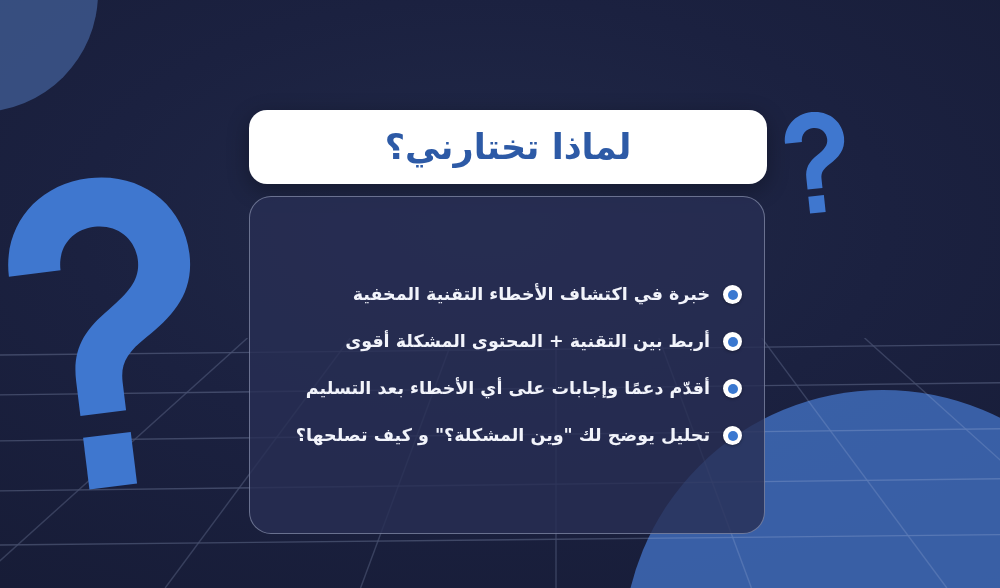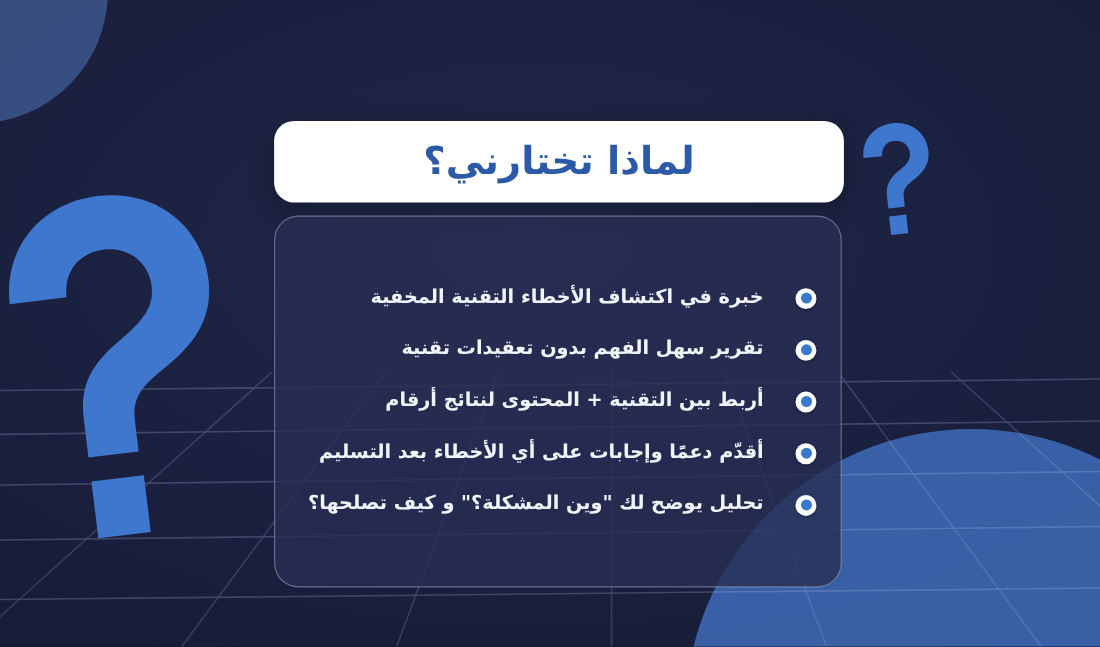--- a/index.html
+++ b/index.html
@@ -110,21 +110,21 @@
     flex-direction: column;
     justify-content: center;
     gap: 0;
   }
 
   .feature-row {
     display: flex;
     flex-direction: row;
     align-items: center;
     justify-content: flex-start;
-    gap: 29px;
+    gap: 13px;
     height: 47px;
     direction: rtl;
   }
 
   .bullet {
     flex: 0 0 auto;
     width: 19px;
     height: 19px;
     border-radius: 50%;
     background: #ffffff;
@@ -219,29 +219,25 @@
     <div class="title-text">لماذا تختارني؟</div>
   </div>
 
   <div class="list-card">
 
     <div class="feature-row">
       <span class="bullet"></span>
       <span class="feature-text">خبرة في اكتشاف الأخطاء التقنية المخفية</span>
     </div>
 
-    <div class="feature-row">
-      <span class="bullet"></span>
-      <span class="feature-text">تقرير سهل الفهم  بدون تعقيدات تقنية</span>
-    </div>
-
-
-    <div class="feature-row">
-      <span class="bullet"></span>
-      <span class="feature-text">أربط بين التقنية + المحتوى لنتائج أرقام</span>
+
+
+    <div class="feature-row">
+      <span class="bullet"></span>
+      <span class="feature-text">أربط بين التقنية + المحتوى المشكلة أقوى</span>
     </div>
 
     <div class="feature-row">
       <span class="bullet"></span>
       <span class="feature-text">أقدّم دعمًا وإجابات على أي الأخطاء بعد التسليم</span>
     </div>
 
     <div class="feature-row">
       <span class="bullet"></span>
       <span class="feature-text">تحليل يوضح لك "وين المشكلة؟" و  كيف تصلحها؟</span>

